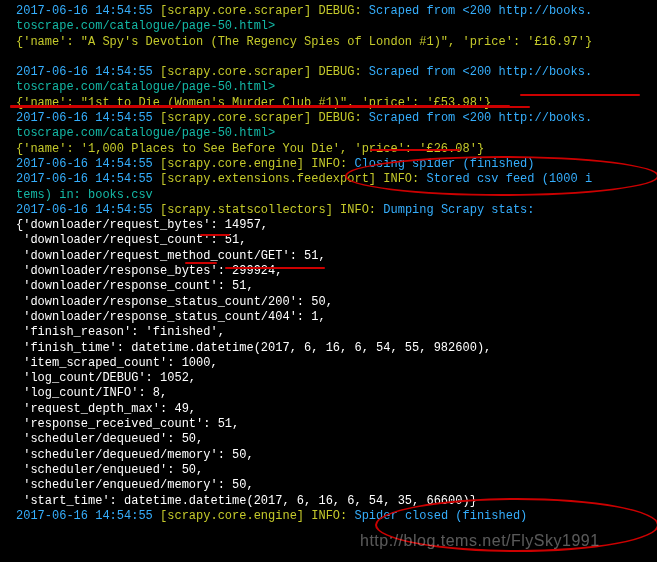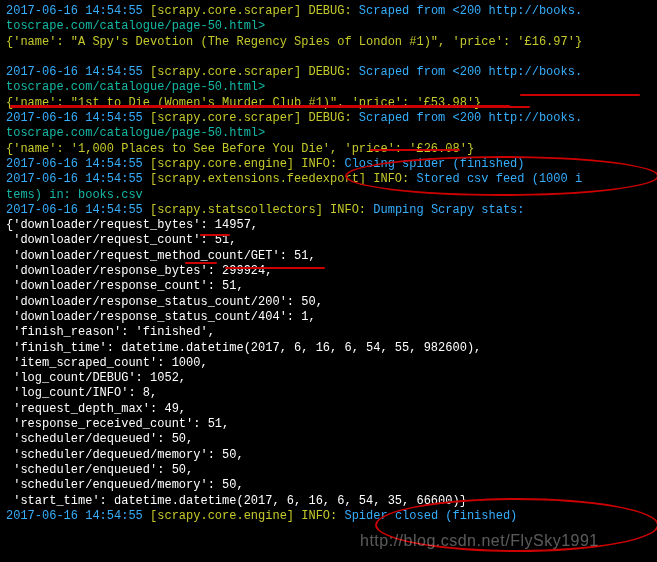--- a/index.html
+++ b/index.html
@@ -10,21 +10,21 @@
     height: 562px;
     overflow: hidden;
     position: relative;
   }
   .terminal {
     font-family: "Courier New", monospace;
     font-size: 12px;
     line-height: 15.3px;
     color: #fff;
     white-space: pre;
-    padding: 4px 6px;
+    padding: 4px 16px;
     box-sizing: border-box;
     width: 657px;
     height: 562px;
     position: relative;
   }
   .line { display: block; }
   .lightblue { color: #14b8a6; }
   .yellowish { color: #c5ca2b; }
   .log-ts { color: #35aefc; }
   .log-cat { color: #c5ca2b; }
@@ -70,13 +70,13 @@
       <div class="red-line" style="left: 200px; top: 234px; width: 30px;"></div>
       <div class="red-line" style="left: 185px; top: 262px; width: 32px;"></div>
       <div class="red-line" style="left: 225px; top: 267px; width: 100px;"></div>
     </div>
   <div id="red-ellipses">
       <div class="red-ellipse" style="left: 345px; top: 156px; width: 310px; height: 36px;"></div>
       <div class="red-ellipse" style="left: 375px; top: 498px; width: 280px; height: 50px;"></div>
     </div>
 </div>
 
-<div class="watermark">http://blog.csdn.net/FlySky1991</div>
+<div class="watermark">http://blog.tems.net/FlySky1991</div>
 
 </body></html>

